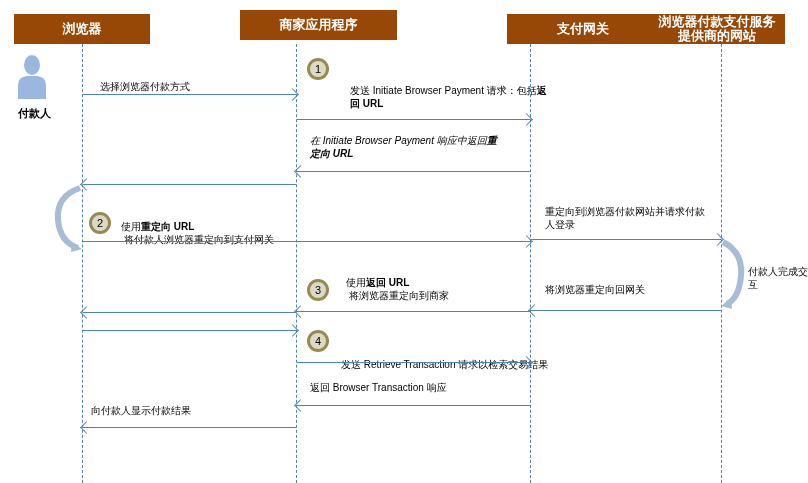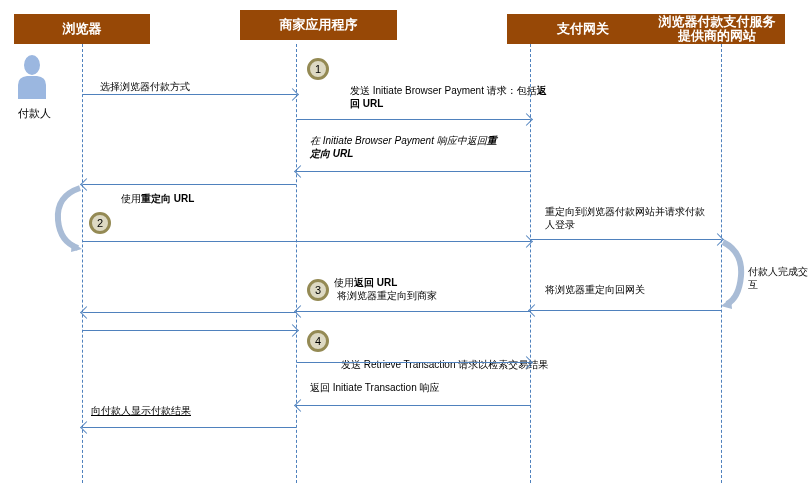--- a/index.html
+++ b/index.html
@@ -14,21 +14,21 @@
                       border-top:1px solid #4f81bd; border-right:1px solid #4f81bd;
                       transform:rotate(45deg); transform-origin:center; }
     .arrow-l::before { content:""; position:absolute; left:-1px; top:-5px; width:8px; height:8px;
                        border-bottom:1px solid #4f81bd; border-left:1px solid #4f81bd;
                        transform:rotate(45deg); transform-origin:center; }
     .label { position:absolute; font-size:10px; line-height:13px; color:#000; }
     .label b { font-weight:bold; }
     .step { position:absolute; width:22px; height:22px; border-radius:50%;
             background:#ddd9c3; border:3px solid #948a54; box-sizing:border-box;
             font-size:11px; display:flex; align-items:center; justify-content:center; color:#000; }
-    .actor-label { position:absolute; font-size:11px; font-weight:normal; }
+    .actor-label { position:absolute; font-size:11px; font-weight:bold; }
     svg { position:absolute; overflow:visible; }
   </style>
 </head>
 <body>
 
 <div class="lane-header" style="left:14px;top:14px;width:136px;height:30px;">
     <span>浏览器</span>
   </div>
 <div class="lane-header" style="left:240px;top:10px;width:157px;height:30px;">
     <span>商家应用程序</span>
@@ -61,42 +61,42 @@
 <div class="label" style="left:310px;top:134px;width:218px;font-style:italic;"><span>在 Initiate Browser Payment 响应中返回</span><b>重</b><br><b>定向 URL</b></div>
 <div class="msg arrow-l" style="left:297px;top:171px;width:233px;"></div>
 <div class="msg arrow-l" style="left:83px;top:184px;width:213px;"></div>
 
 <svg style="left:54px;top:186px;" width="30" height="68" viewBox="0 0 30 68">
   <path d="M26 2 Q2 10 4 34 Q6 56 24 62" fill="none" stroke="#a9bcd6" stroke-width="6"></path>
   <path d="M18 56 L28 63 L17 66 Z" fill="#a9bcd6"></path>
 </svg>
 
 <div class="step" style="left:89px;top:212px;">2</div>
-<div class="label" style="left:121px;top:192px;"><span>使用</span><b>重定向 URL</b><br></div>
+<div class="label" style="left:121px;top:220px;"><span>使用</span><b>重定向 URL</b><br><span style="padding-left:3px">将付款人浏览器重定向到支付网关</span></div>
 <div class="msg arrow-r" style="left:83px;top:241px;width:447px;"></div>
 
 <div class="label" style="left:545px;top:205px;width:165px;">重定向到浏览器付款网站并请求付款人登录</div>
 <div class="msg arrow-r" style="left:531px;top:239px;width:190px;"></div>
 
 <svg style="left:721px;top:240px;" width="26" height="70" viewBox="0 0 26 70">
   <path d="M2 2 Q22 12 20 36 Q18 58 6 64" fill="none" stroke="#a9bcd6" stroke-width="6"></path>
   <path d="M10 58 L0 66 L11 69 Z" fill="#a9bcd6"></path>
 </svg>
 <div class="label" style="left:748px;top:265px;width:60px;">付款人完成交互</div>
 
 <div class="label" style="left:545px;top:283px;">将浏览器重定向回网关</div>
 <div class="msg arrow-l" style="left:531px;top:310px;width:190px;"></div>
 
 <div class="step" style="left:307px;top:279px;">3</div>
-<div class="label" style="left:334px;top:276px;"><span>使用</span><b>返回 URL</b><br><span style="padding-left:3px">将浏览器重定向到商家</span></div>
+<div class="label" style="left:346px;top:276px;"><span>使用</span><b>返回 URL</b><br><span style="padding-left:3px">将浏览器重定向到商家</span></div>
 <div class="msg arrow-l" style="left:297px;top:311px;width:233px;"></div>
 <div class="msg arrow-l" style="left:83px;top:312px;width:213px;"></div>
 
 <div class="msg arrow-r" style="left:83px;top:330px;width:213px;"></div>
 <div class="step" style="left:307px;top:330px;">4</div>
 <div class="label" style="left:341px;top:328px;width:215px;margin-top:30px;">发送 Retrieve Transaction 请求以检索交易结果</div>
 <div class="msg arrow-r" style="left:297px;top:362px;width:233px;"></div>
 
-<div class="label" style="left:310px;top:381px;">返回 Initiate Transaction 响应</div>
+<div class="label" style="left:310px;top:381px;">返回 Browser Transaction 响应</div>
 <div class="msg arrow-l" style="left:297px;top:405px;width:233px;"></div>
 
-<div class="label" style="left:91px;top:404px;text-decoration:underline;">向付款人显示付款结果</div>
+<div class="label" style="left:91px;top:404px;">向付款人显示付款结果</div>
 <div class="msg arrow-l" style="left:83px;top:427px;width:213px;"></div>
 
 </body></html>

